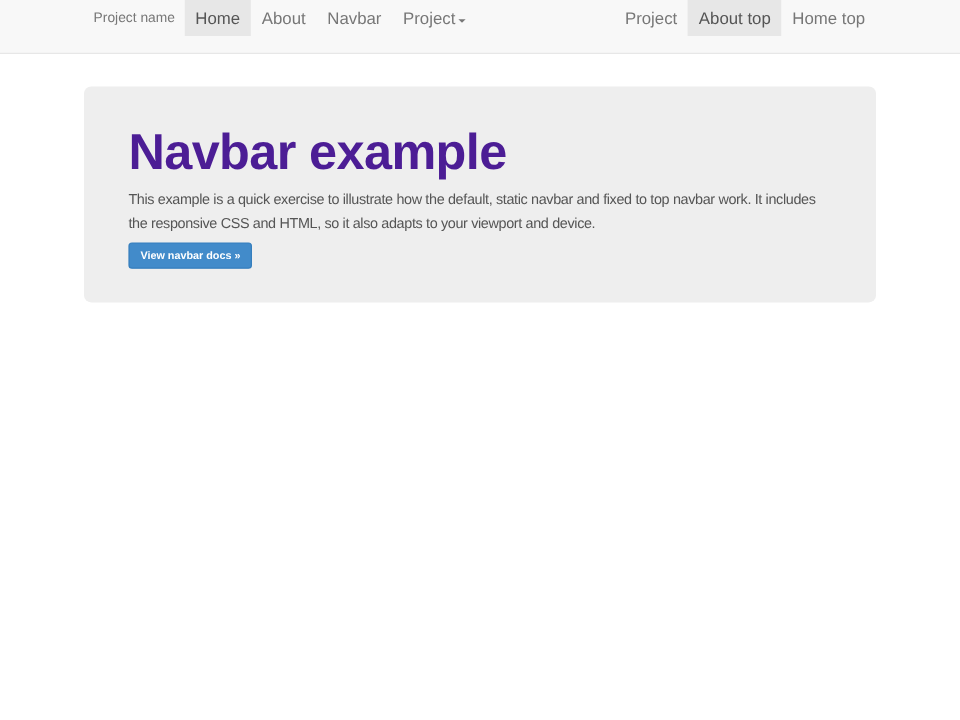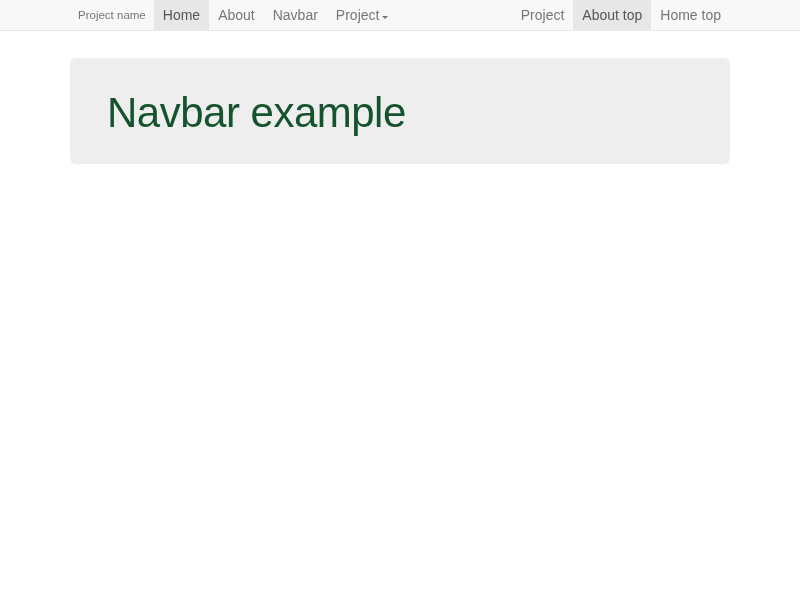--- a/index.html
+++ b/index.html
@@ -7,21 +7,21 @@
     margin: 0; padding: 0;
     width: 800px; height: 600px;
     background: #ffffff;
     font-family: "Liberation Sans", sans-serif;
     overflow: hidden;
   }
 
   
   .navbar {
     width: 100%;
-    height: 31px;
+    height: 45px;
     background: #f8f8f8;
     border-bottom: 1px solid #e7e7e7;
   }
   .navbar-inner {
     width: 660px;
     height: 30px;
     margin: 0 auto;
     display: flex;
     align-items: stretch;
   }
@@ -61,23 +61,23 @@
   
   .jumbotron {
     width: 660px;
     margin: 27px auto 0 auto;
     padding: 28px 37px;
     background: #eeeeee;
     border-radius: 6px;
   }
   .jumbotron h1 {
     font-size: 42px;
-    font-weight: 400;
+    font-weight: 700;
     letter-spacing: -0.5px;
-    color: #14532d;
+    color: #4c1d95;
     margin: 4px 0 0 0;
     line-height: 1.1;
   }
   .jumbotron p {
     font-size: 12px;
     letter-spacing: -0.3px;
     line-height: 20px;
     color: #555;
     margin: 6px 0 0 0;
   }
@@ -114,14 +114,16 @@
       <a class="nav-link" href="#">Project</a>
       <a class="nav-link active" href="#">About top</a>
       <a class="nav-link" href="#">Home top</a>
     </nav>
   </div>
 </header>
 
 <main>
   <section class="jumbotron">
     <h1>Navbar example</h1>
+    <p>This example is a quick exercise to illustrate how the default, static navbar and fixed to top navbar work. It includes the responsive CSS and HTML, so it also adapts to your viewport and device.</p>
+    <button class="btn-primary">View navbar docs »</button>
   </section>
 </main>
 
 </body></html>

